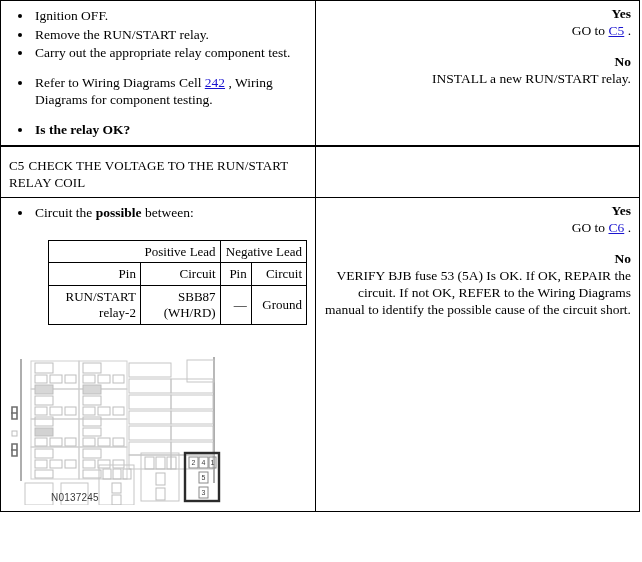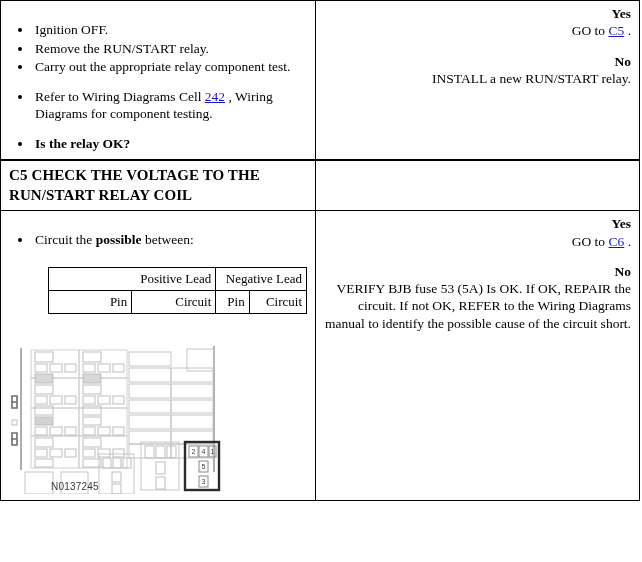--- a/index.html
+++ b/index.html
@@ -36,21 +36,21 @@
   tr.step-sep > td {
     border-top: 2px solid #000000;
   }
 
   .cell-pad {
     padding: 4px 8px 6px 6px;
   }
 
   
   ul.proc {
-    margin: 16px 0 0 0;
+    margin: 2px 0 0 0;
     padding-left: 26px;
     list-style-type: disc;
   }
   ul.proc > li {
     margin: 0 0 1px 0;
     line-height: 1.30;
     padding-left: 2px;
   }
   ul.proc > li.spaced { margin-top: 12px; }
   ul.proc > li.bold   { font-weight: bold; }
@@ -64,24 +64,24 @@
   .ans-text { margin: 0; }
   .ans-gap { height: 13px; }
 
   a.xref {
     color: #1a14d0;
     text-decoration: underline;
   }
 
   
   .step-head {
-    font-weight: bold;
-    font-size: 15px;
+    font-weight: normal;
+    font-size: 13px;
     line-height: 1.30;
-    padding: 5px 6px 5px 8px;
+    padding: 11px 6px 5px 8px;
     letter-spacing: 0.1px;
   }
   .step-head .stepid { margin-right: 4px; }
 
   
   table.lead-tbl {
     border-collapse: collapse;
     margin: 18px 0 0 41px;
     table-layout: fixed;
     font-size: 13px;
@@ -186,20 +186,26 @@
             <tbody>
               <tr>
                 <th colspan="2" class="w-pin-p">Positive Lead</th>
                 <th colspan="2">Negative Lead</th>
               </tr>
               <tr>
                 <th class="w-pin-p">Pin</th>
                 <th class="w-cir-p">Circuit</th>
                 <th class="w-pin-n">Pin</th>
                 <th class="w-cir-n">Circuit</th>
+              </tr>
+              <tr>
+                <td>RUN/START relay-2</td>
+                <td>SBB87 (WH/RD)</td>
+                <td>—</td>
+                <td>Ground</td>
               </tr>
             </tbody>
           </table>
 
           <div class="fuse-fig">
             <svg width="305" height="150" viewBox="0 0 305 150" xmlns="http://www.w3.org/2000/svg">
               <g fill="none" stroke="#bdbdbd" stroke-width="1">
 
                 <path d="M12 4 L12 126" stroke="#9a9a9a" stroke-width="1.6"></path>
                 <path d="M2 58 l6 0 l0 -6 l-5 0 l0 12 l5 0 l0 -6" stroke="#6f6f6f" stroke-width="1.6"></path>

